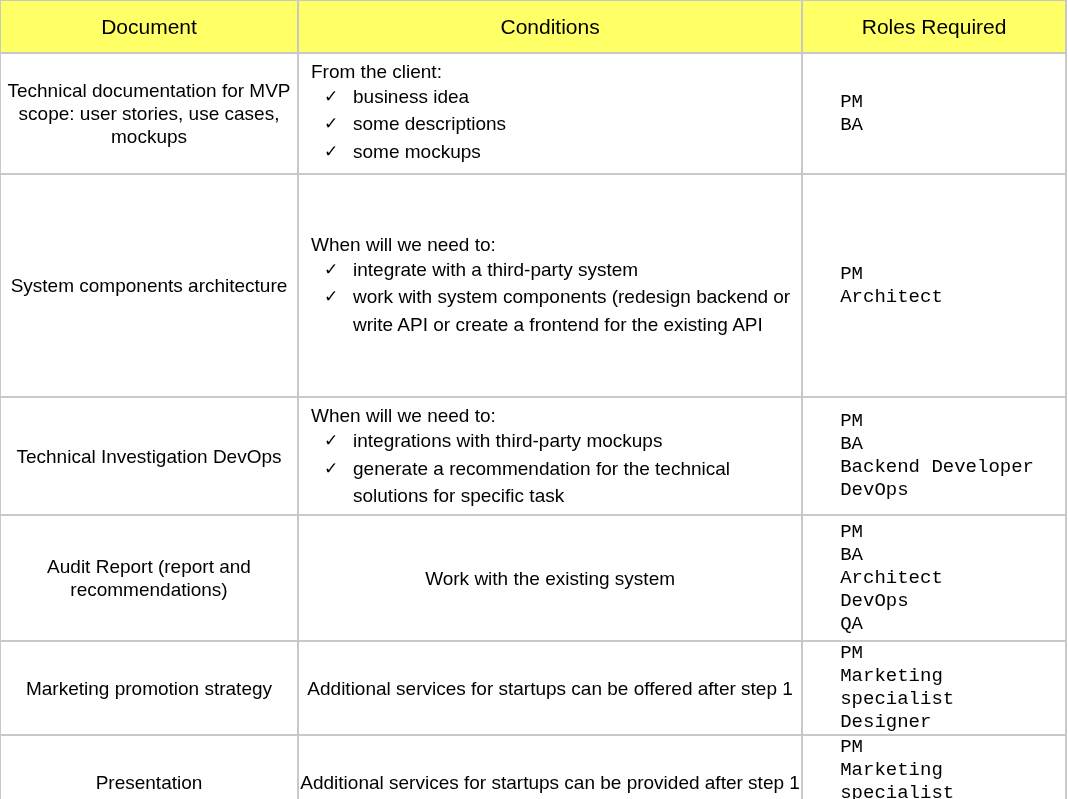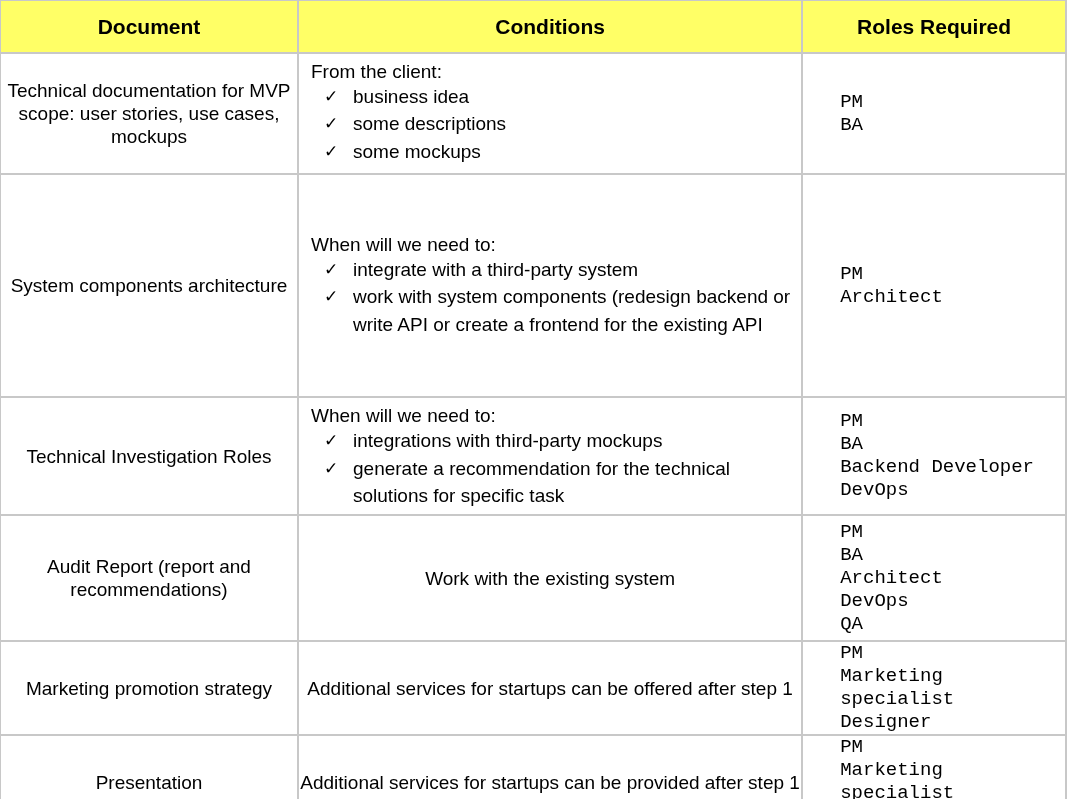--- a/index.html
+++ b/index.html
@@ -1,20 +1,20 @@
 <!DOCTYPE html>
 <html><head>
 <meta charset="utf-8">
 <style>
   html, body { margin:0; padding:0; background:#ffffff; }
   body { width:1068px; height:799px; overflow:hidden; position:relative;
          font-family:"Liberation Sans", sans-serif; color:#000; }
   table { border-collapse:collapse; table-layout:fixed; position:absolute; left:-1px; top:-1px; }
   td, th { border:2px solid #c8c8c8; padding:0; vertical-align:middle; font-size:19px; line-height:23px; }
-  th { background:#ffff66; font-weight:bold; font-size:21px; height:51px; text-align:center; }
+  th { background:#ffff66; font-weight:normal; font-size:21px; height:51px; text-align:center; }
   .c1 { width:306px; text-align:center; }
   .c2 { width:536px; }
   .c3 { width:274px; }
   .doc { display:block; padding:0 2px; }
   .cond { padding-left:12px; }
   .cond.center { padding-left:0; text-align:center; }
   .cond ul { list-style:none; margin:0; padding:0; }
   .cond li { position:relative; padding-left:42px; line-height:27.5px; }
   .cond li .chk { position:absolute; left:13px; top:0; font-size:17px; }
   .roles { padding-left:37px;font-family:Liberation Mono, monospace; }
@@ -66,21 +66,21 @@
       </ul>
     </td>
     <td class="roles">
       <span>PM</span>
       <span>Architect</span>
     </td>
   </tr>
 
   <tr style="height:118px">
     <td class="c1">
-      <span class="doc">Technical Investigation Roles</span>
+      <span class="doc">Technical Investigation DevOps</span>
     </td>
     <td class="cond" style="vertical-align:top; padding-top:6px">
       <div>When will we need to:</div>
       <ul>
         <li><span class="chk">✓</span><span>integrations with third-party mockups</span></li>
         <li><span class="chk">✓</span><span>generate a recommendation for the technical solutions for specific task</span></li>
       </ul>
     </td>
     <td class="roles">
       <span>PM</span>

